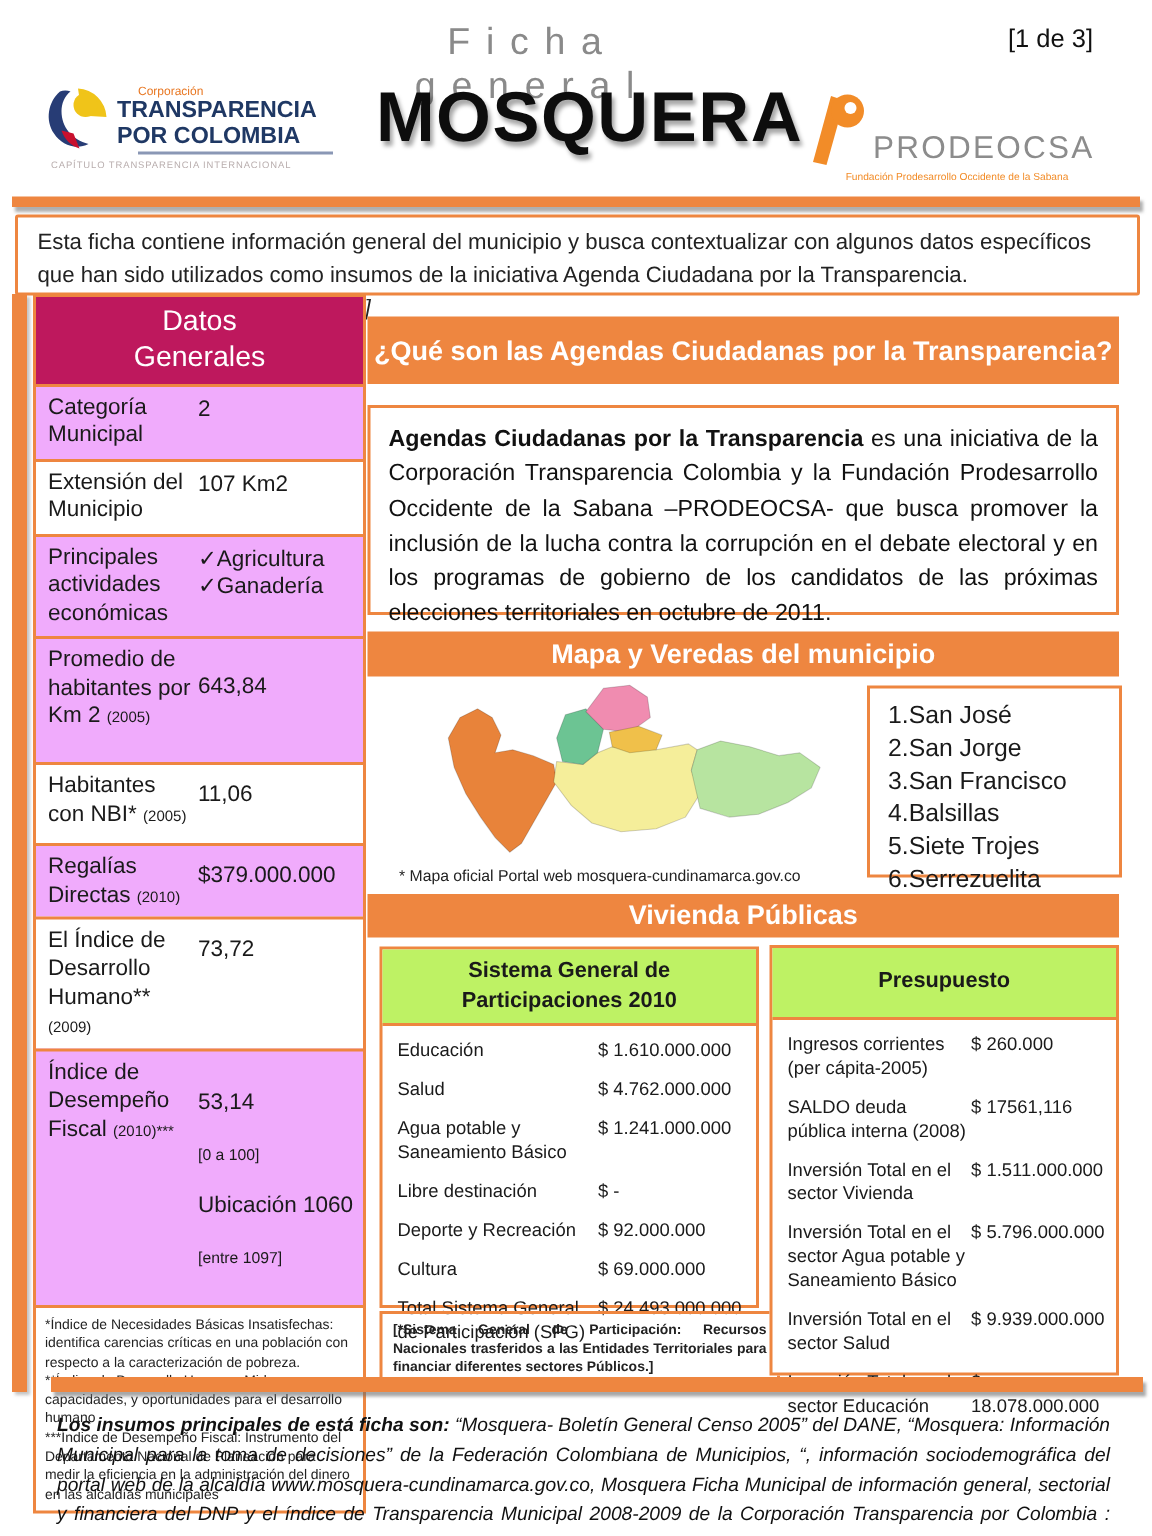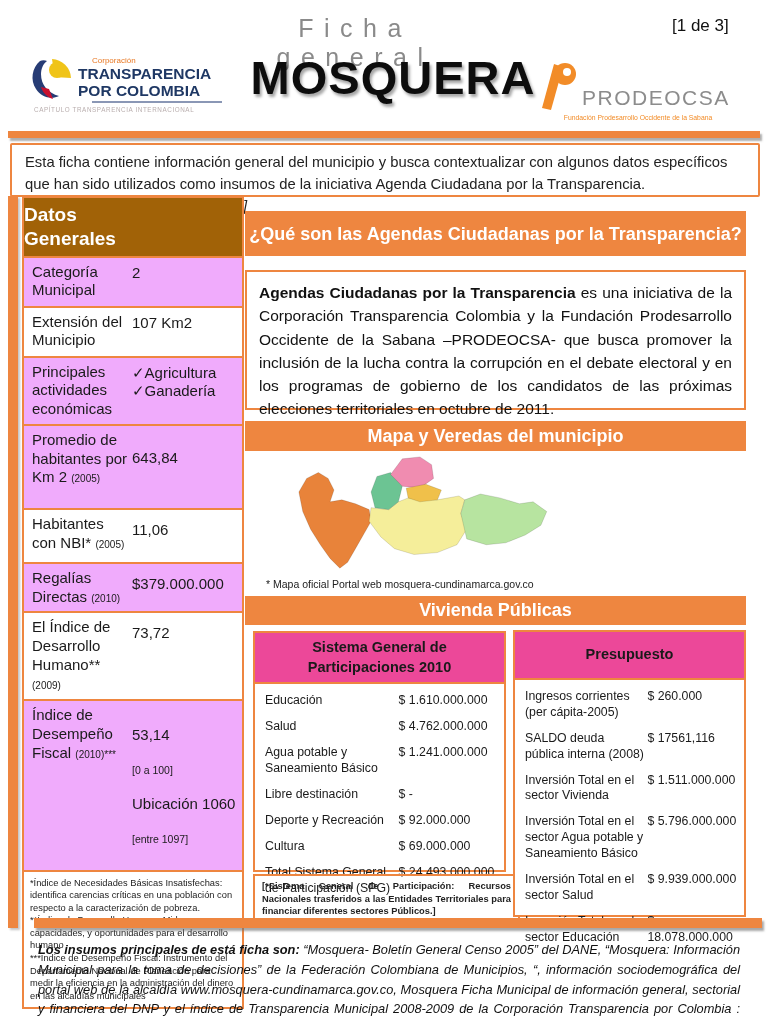--- a/index.html
+++ b/index.html
@@ -33,21 +33,21 @@
   .intro-box{position:absolute;left:10px;top:143px;width:720px;height:38px;
              border:2px solid #ee8640;border-radius:2px;background:#fff;
              padding:6px 13px;font-size:14.8px;line-height:1.5;color:#222;}
   .intro-link{font-style:italic;}
 
   
   .left-rail{position:absolute;left:8px;top:196px;width:10px;height:732px;background:#ee8640;
              box-shadow:2px 2px 2px rgba(110,110,110,0.4);}
 
   .dg-table{position:absolute;left:22px;top:196px;width:218px;border:2px solid #ee8640;background:#fff;}
-  .dg-header{background:#a16207;color:#fff;font-weight:bold;font-size:19px;
+  .dg-header{background:#be185d;color:#fff;font-weight:normal;font-size:19px;text-align:center;
              line-height:1.25;padding:5px 0;white-space:pre-line;}
   .dg-row{display:grid;grid-template-columns:100px 1fr;border-top:2px solid #ee8640;
           padding:5px 3px 5px 8px;font-size:15px;line-height:1.25;}
   .dg-row.peach{background:#f0abfc;}
   .dg-label{color:#1a1a1a;}
   .dg-note{font-size:10px;}
   .dg-value{padding-top:1px;white-space:pre-line;}
   .dg-vsmall{display:block;font-size:10.5px;}
   .dg-vmain{display:block;font-size:15px;}
   .dg-footnotes{border-top:2px solid #ee8640;padding:5px 6px;font-size:9.3px;line-height:1.35;
@@ -68,21 +68,21 @@
   .map-svg{position:absolute;left:250px;top:453px;width:330px;height:122px;}
   .map-caption{position:absolute;left:266px;top:578px;font-size:10.5px;color:#222;}
 
   .veredas-box{position:absolute;left:578px;top:457px;width:154px;height:116px;
                border:2px solid #ee8640;padding:8px 0 0 12px;font-size:16.5px;line-height:1.32;}
   .vereda{white-space:nowrap;}
 
   .fin-box{position:absolute;border:2px solid #ee8640;background:#fff;}
   .sgp-box{left:253px;top:631px;width:249px;height:237px;}
   .pre-box{left:513px;top:630px;width:229px;height:283px;}
-  .fin-title{background:#ec4899;border-bottom:2px solid #ee8640;font-weight:bold;text-align:center;
+  .fin-title{background:#bef264;border-bottom:2px solid #ee8640;font-weight:bold;text-align:center;
              font-size:14.5px;line-height:1.35;padding:5px 6px;}
   .pre-title-pad{padding:13px 6px;}
   .fin-rows{padding:4px 0;}
   .fin-row{display:grid;grid-template-columns:56% 44%;padding:5px 4px 5px 10px;
            font-size:12.3px;line-height:1.3;}
   .fin-val{padding-left:2px;}
   .sgp-note{position:absolute;left:253px;top:874px;width:249px;height:40px;border:2px solid #ee8640;
             font-size:9.3px;line-height:1.35;padding:4px 7px;text-align:justify;color:#222;font-weight:bold;}
 
   .bar-bottom{position:absolute;left:34px;top:918px;width:728px;height:10px;background:#ee8640;
@@ -200,20 +200,28 @@
       <path fill="#e8833a" d="M46,40 L54,26 L66,20 L76,26 L82,38 L78,50 L90,48 L104,52 L118,58 L120,70 L112,84 L104,98 L96,112 L88,118 L78,108 L68,94 L58,78 L50,60 Z"></path>
       <path fill="#f5ee9a" d="M120,56 L138,58 L148,50 L158,46 L188,48 L210,44 L216,48 L212,62 L218,78 L208,94 L188,102 L164,104 L144,98 L130,86 L118,70 Z"></path>
       <path fill="#b7e4a0" d="M216,48 L232,42 L252,46 L272,52 L286,50 L300,60 L294,74 L278,84 L258,92 L238,94 L218,88 L212,62 Z"></path>
       <path fill="#6cc493" d="M126,24 L140,20 L152,34 L148,50 L138,58 L124,56 L120,40 Z"></path>
       <path fill="#f08cb0" d="M140,22 L152,6 L170,4 L182,12 L184,26 L170,36 L152,34 Z"></path>
       <path fill="#f0c04a" d="M156,36 L176,32 L192,38 L188,48 L170,50 L158,46 Z"></path>
     </g>
   </svg>
   <div class="map-caption">*  Mapa oficial Portal web mosquera-cundinamarca.gov.co</div>
 
+  <div class="veredas-box">
+    <div class="vereda">1.San José</div>
+    <div class="vereda">2.San Jorge</div>
+    <div class="vereda">3.San Francisco</div>
+    <div class="vereda">4.Balsillas</div>
+    <div class="vereda">5.Siete Trojes</div>
+    <div class="vereda">6.Serrezuelita</div>
+  </div>
 
   <div class="section-header hdr-finanzas">Vivienda Públicas</div>
 
   <div class="fin-box sgp-box">
     <div class="fin-title">Sistema General de Participaciones 2010</div>
     <div class="fin-rows">
       <div class="fin-row">
           <div>Educación</div>
           <div class="fin-val">$ 1.610.000.000</div>
         </div>

